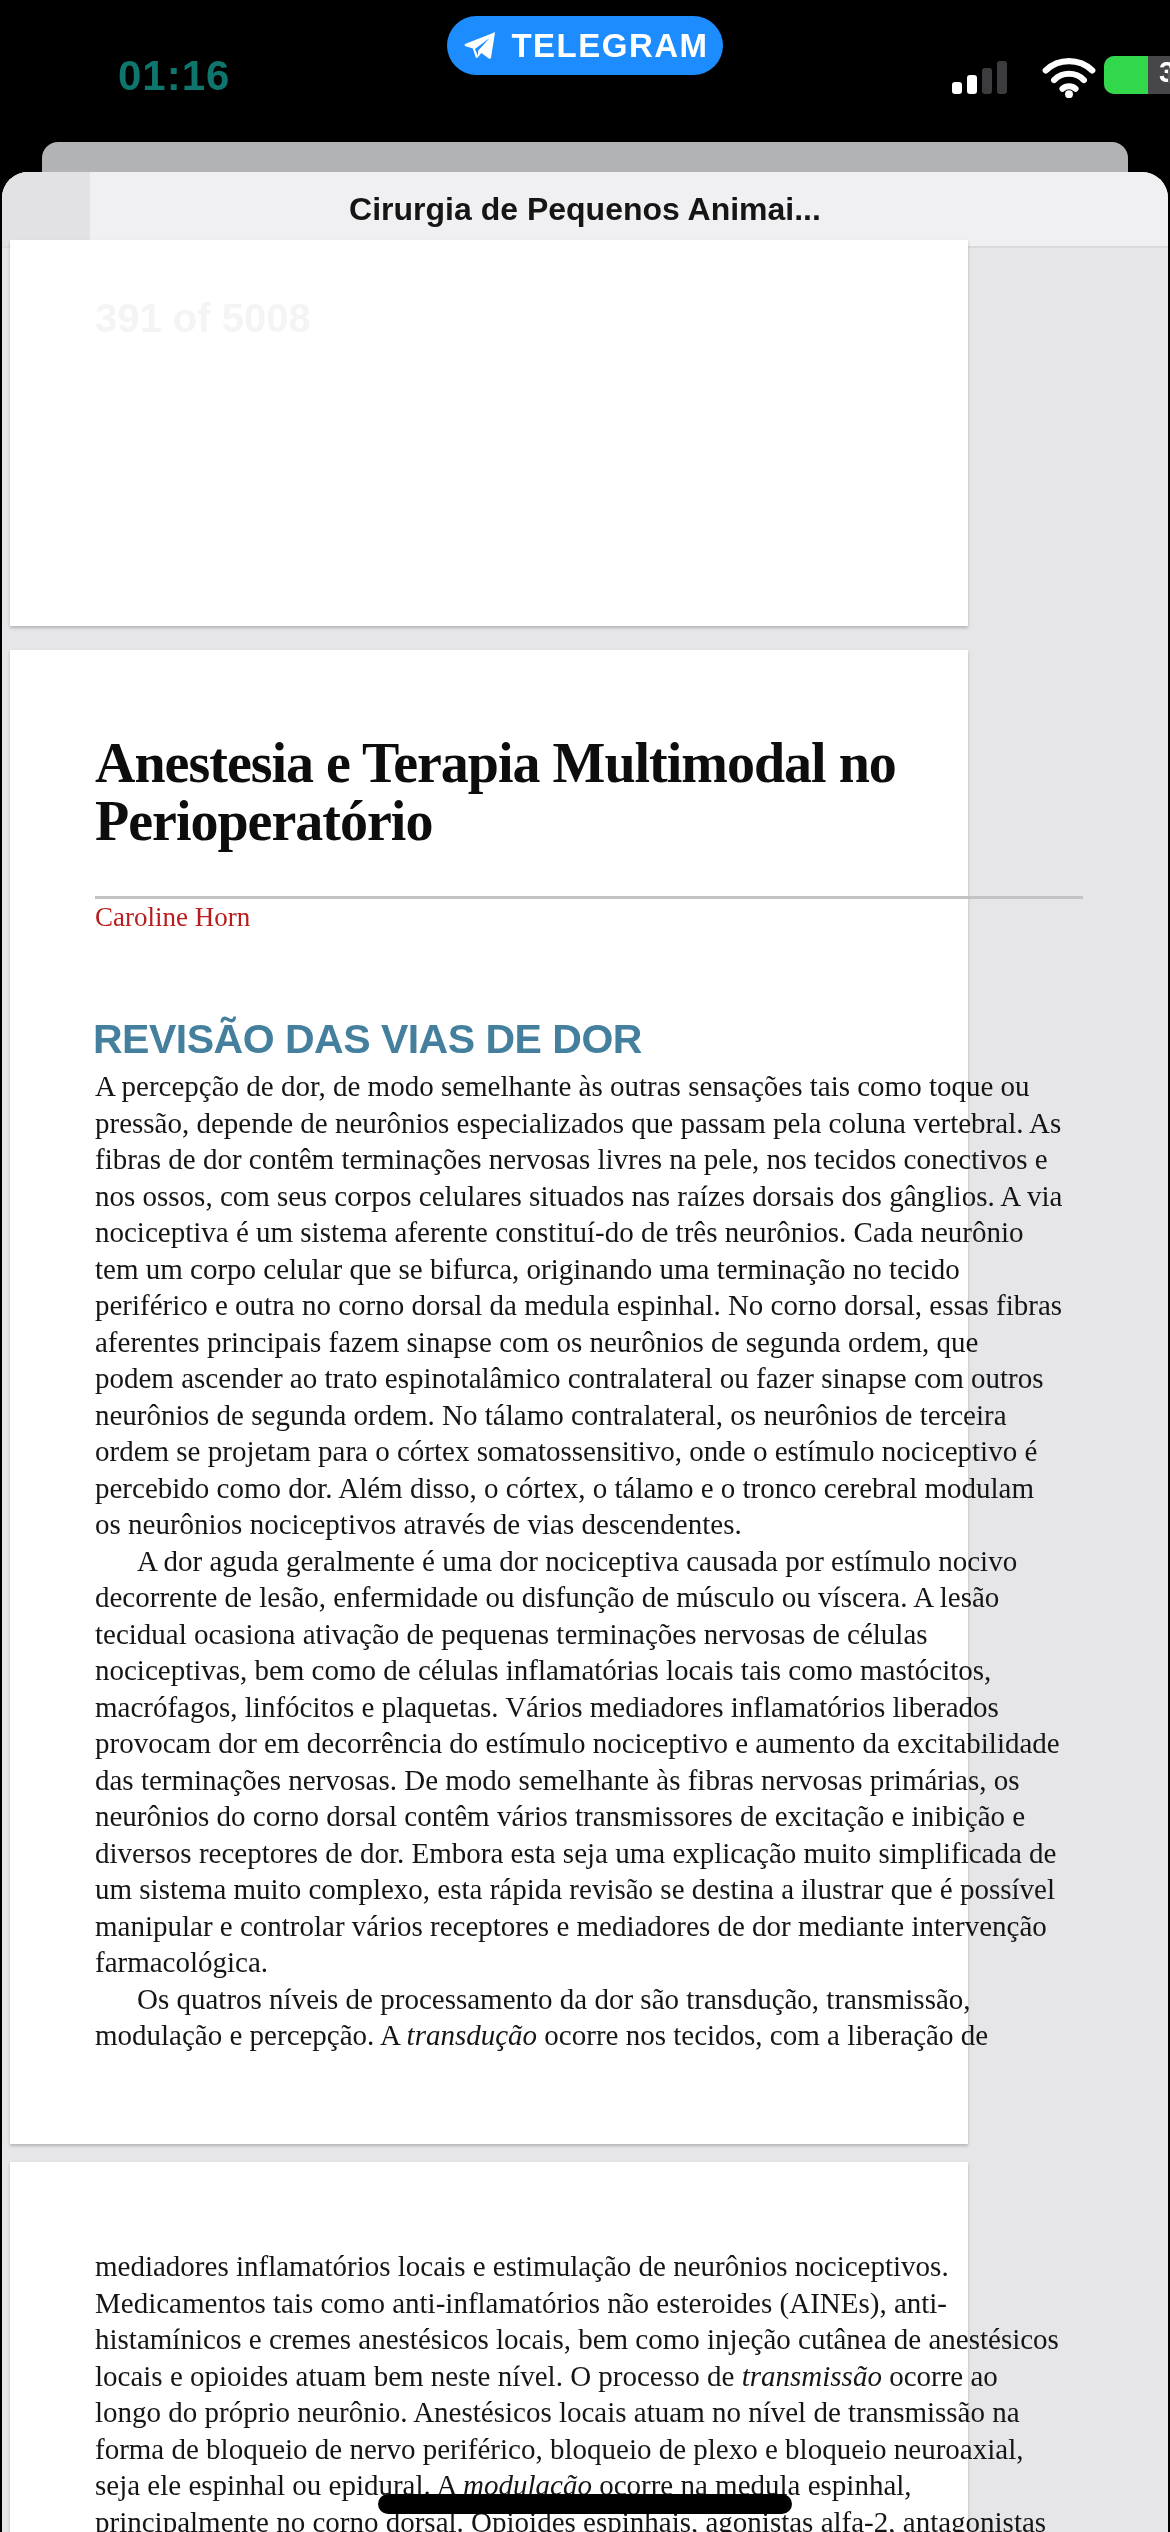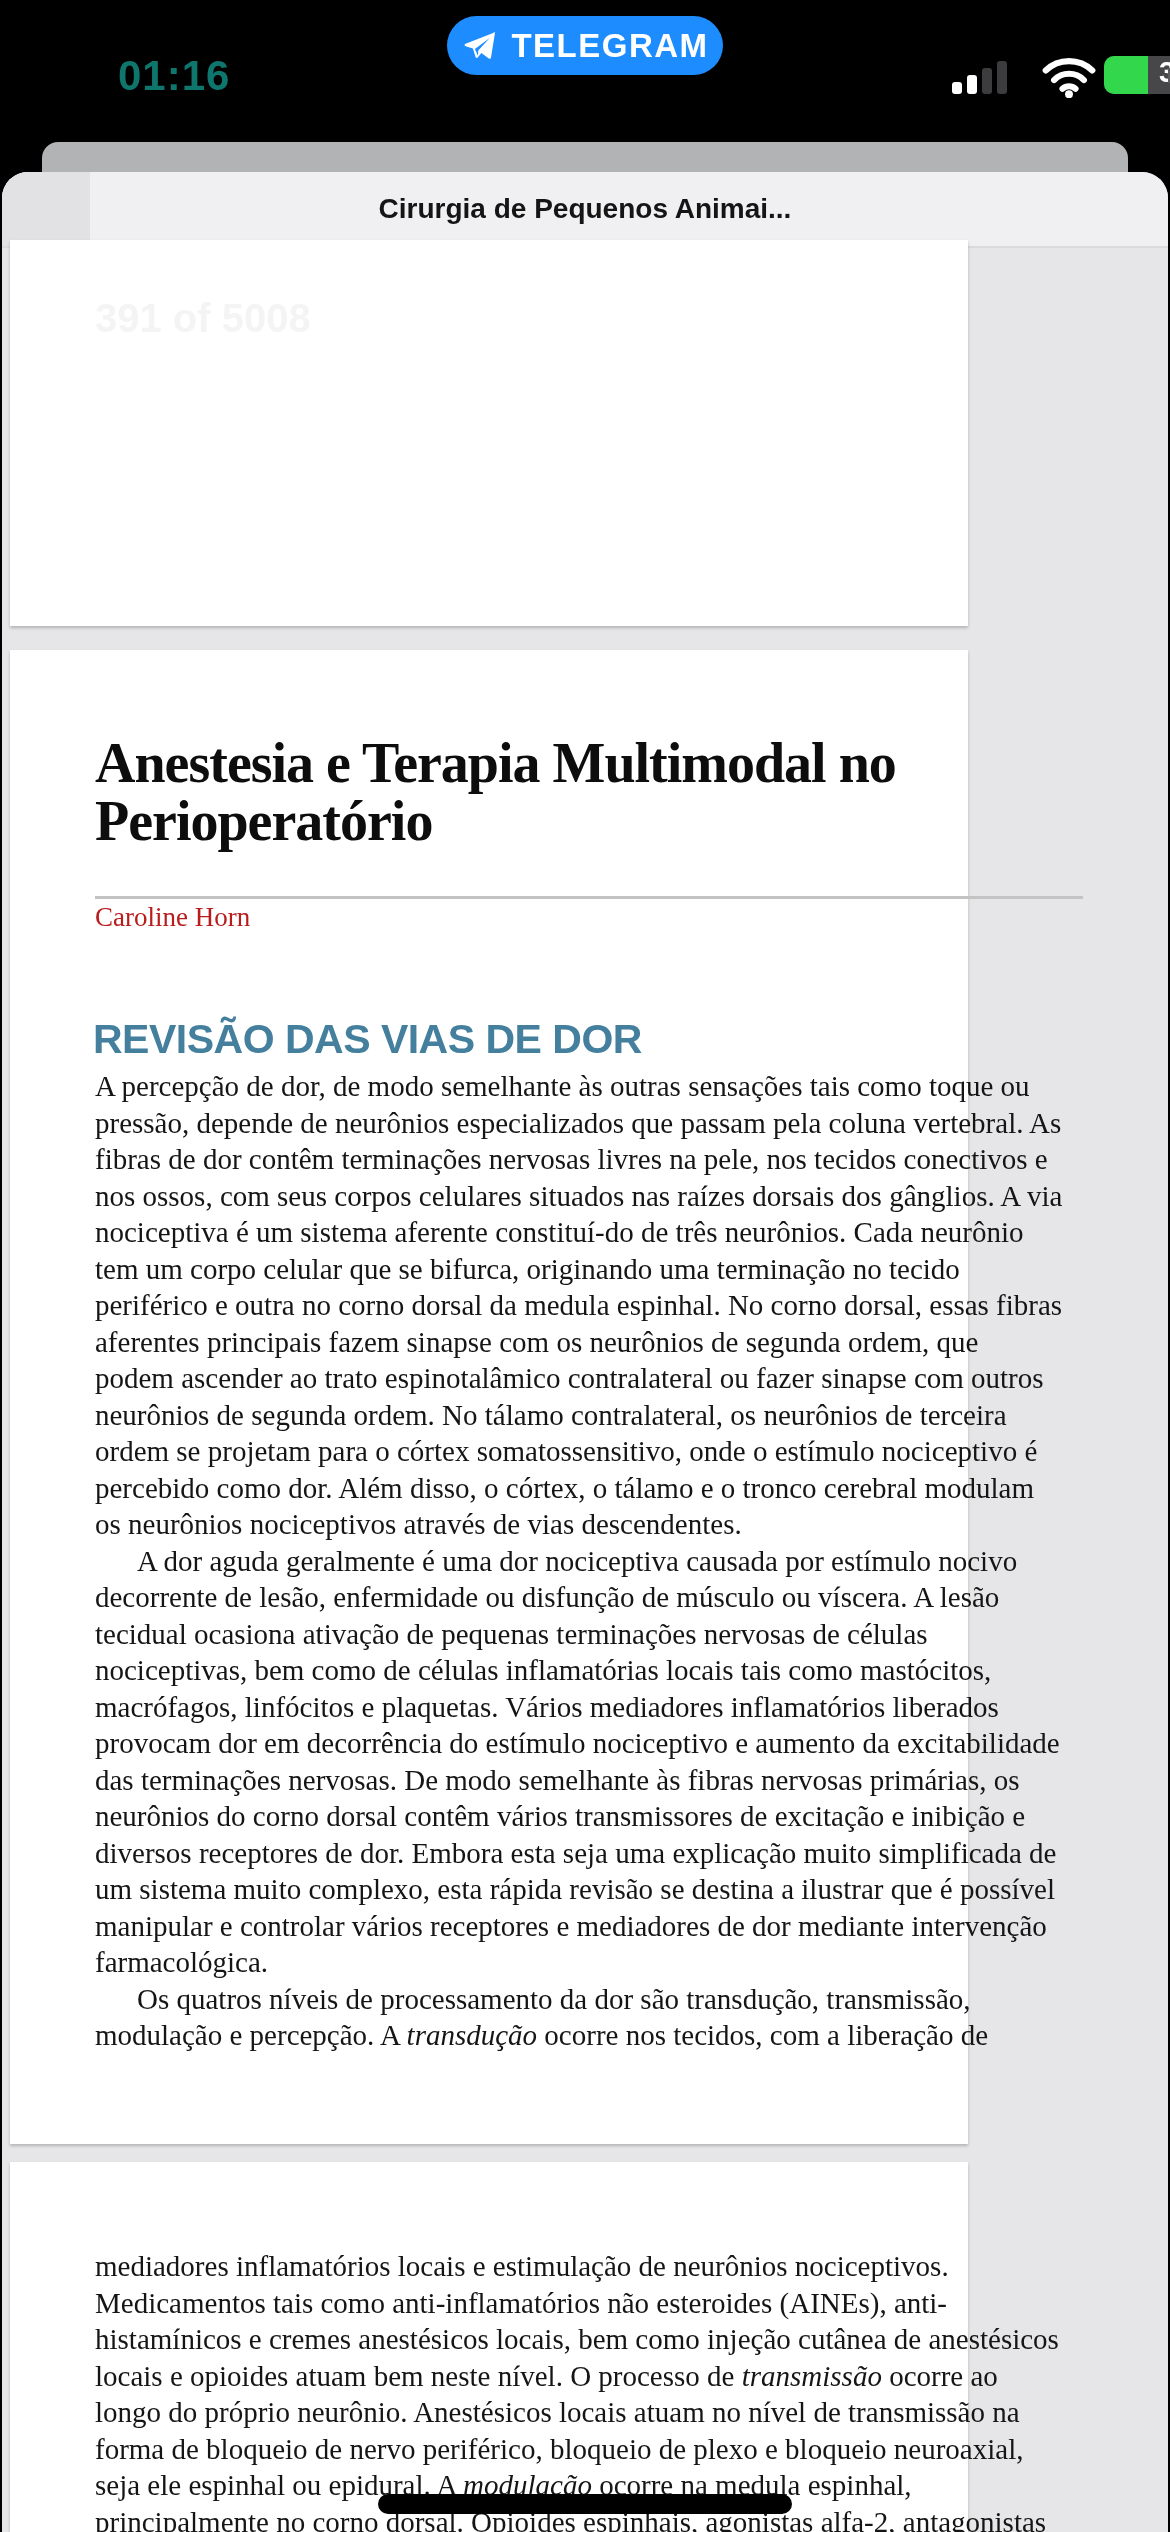--- a/index.html
+++ b/index.html
@@ -30,21 +30,21 @@
   
   .back-card{left:42px;top:142px;width:1086px;height:80px;background:#b1b3b5;
              border-radius:16px 16px 0 0;}
   .reader-sheet{left:2px;top:172px;width:1166px;height:2360px;background:#e6e6e8;
                 border-radius:26px 26px 0 0;overflow:hidden;}
   .sheet-header{position:absolute;left:0;top:0;width:100%;height:74px;background:#f0f0f2;
                 border-bottom:2px solid #dadadc;}
   .sheet-header .corner{position:absolute;left:0;top:0;width:88px;height:74px;background:#e2e2e4;
                         border-radius:26px 0 0 0;}
   .sheet-title{position:absolute;left:0;top:0;width:100%;height:74px;display:flex;
-               align-items:center;justify-content:center;color:#151515;font-size:28px;
+               align-items:center;justify-content:center;color:#151515;font-size:32px;
                font-weight:600;}
 
   
   .page{position:absolute;left:8px;width:958px;background:#fff;
         box-shadow:0 2px 3px rgba(0,0,0,.22);}
   .page1{top:68px;height:386px;}
   .page2{top:478px;height:1494px;}
   .page3{top:1990px;height:370px;}
   .page-indicator{position:absolute;left:85px;top:56px;color:#f4f4f5;font-size:40px;
                   font-weight:700;}

